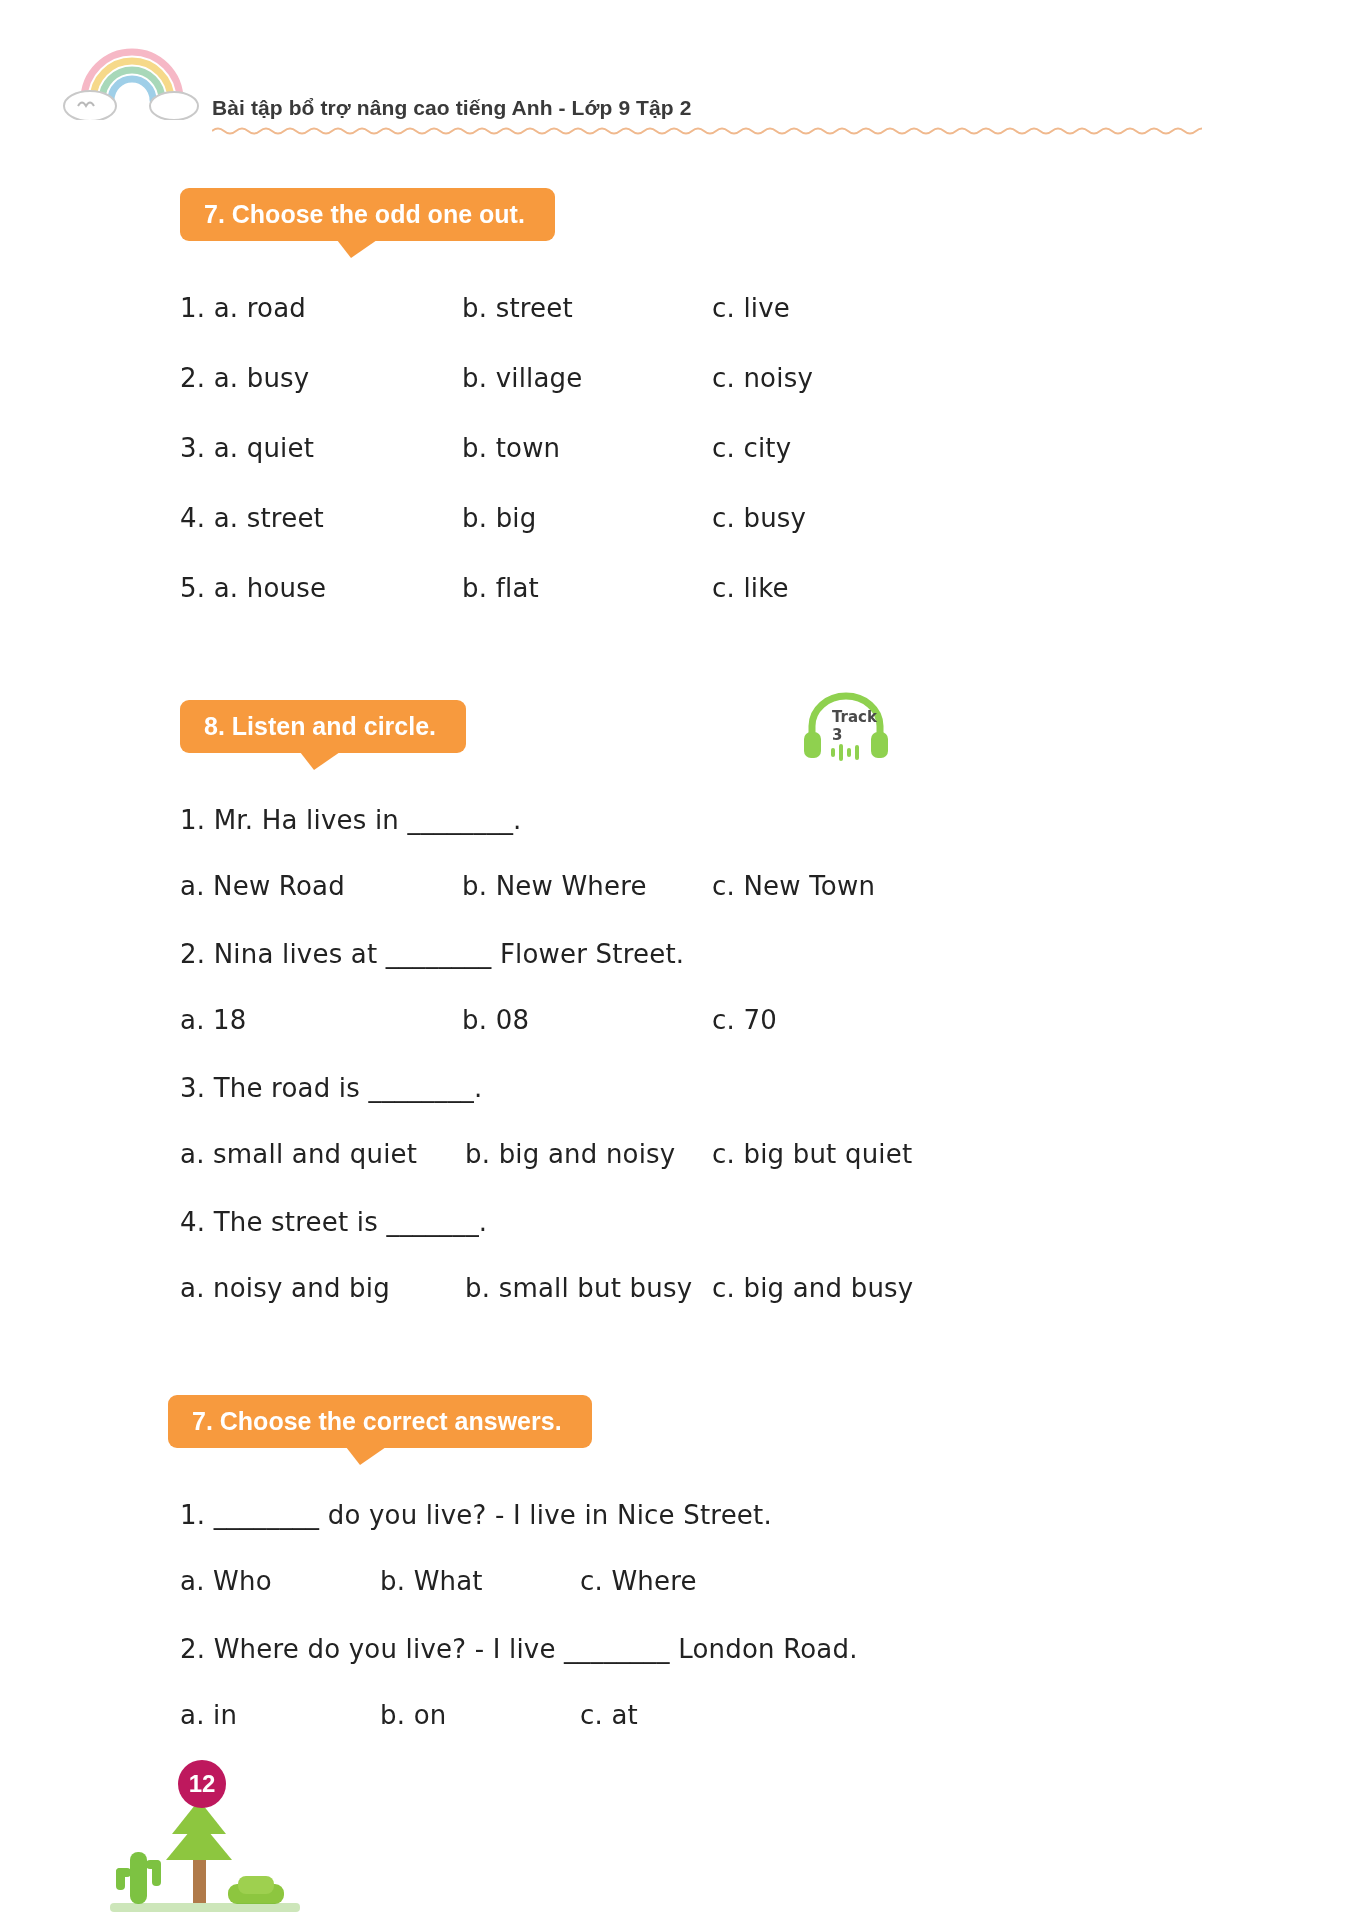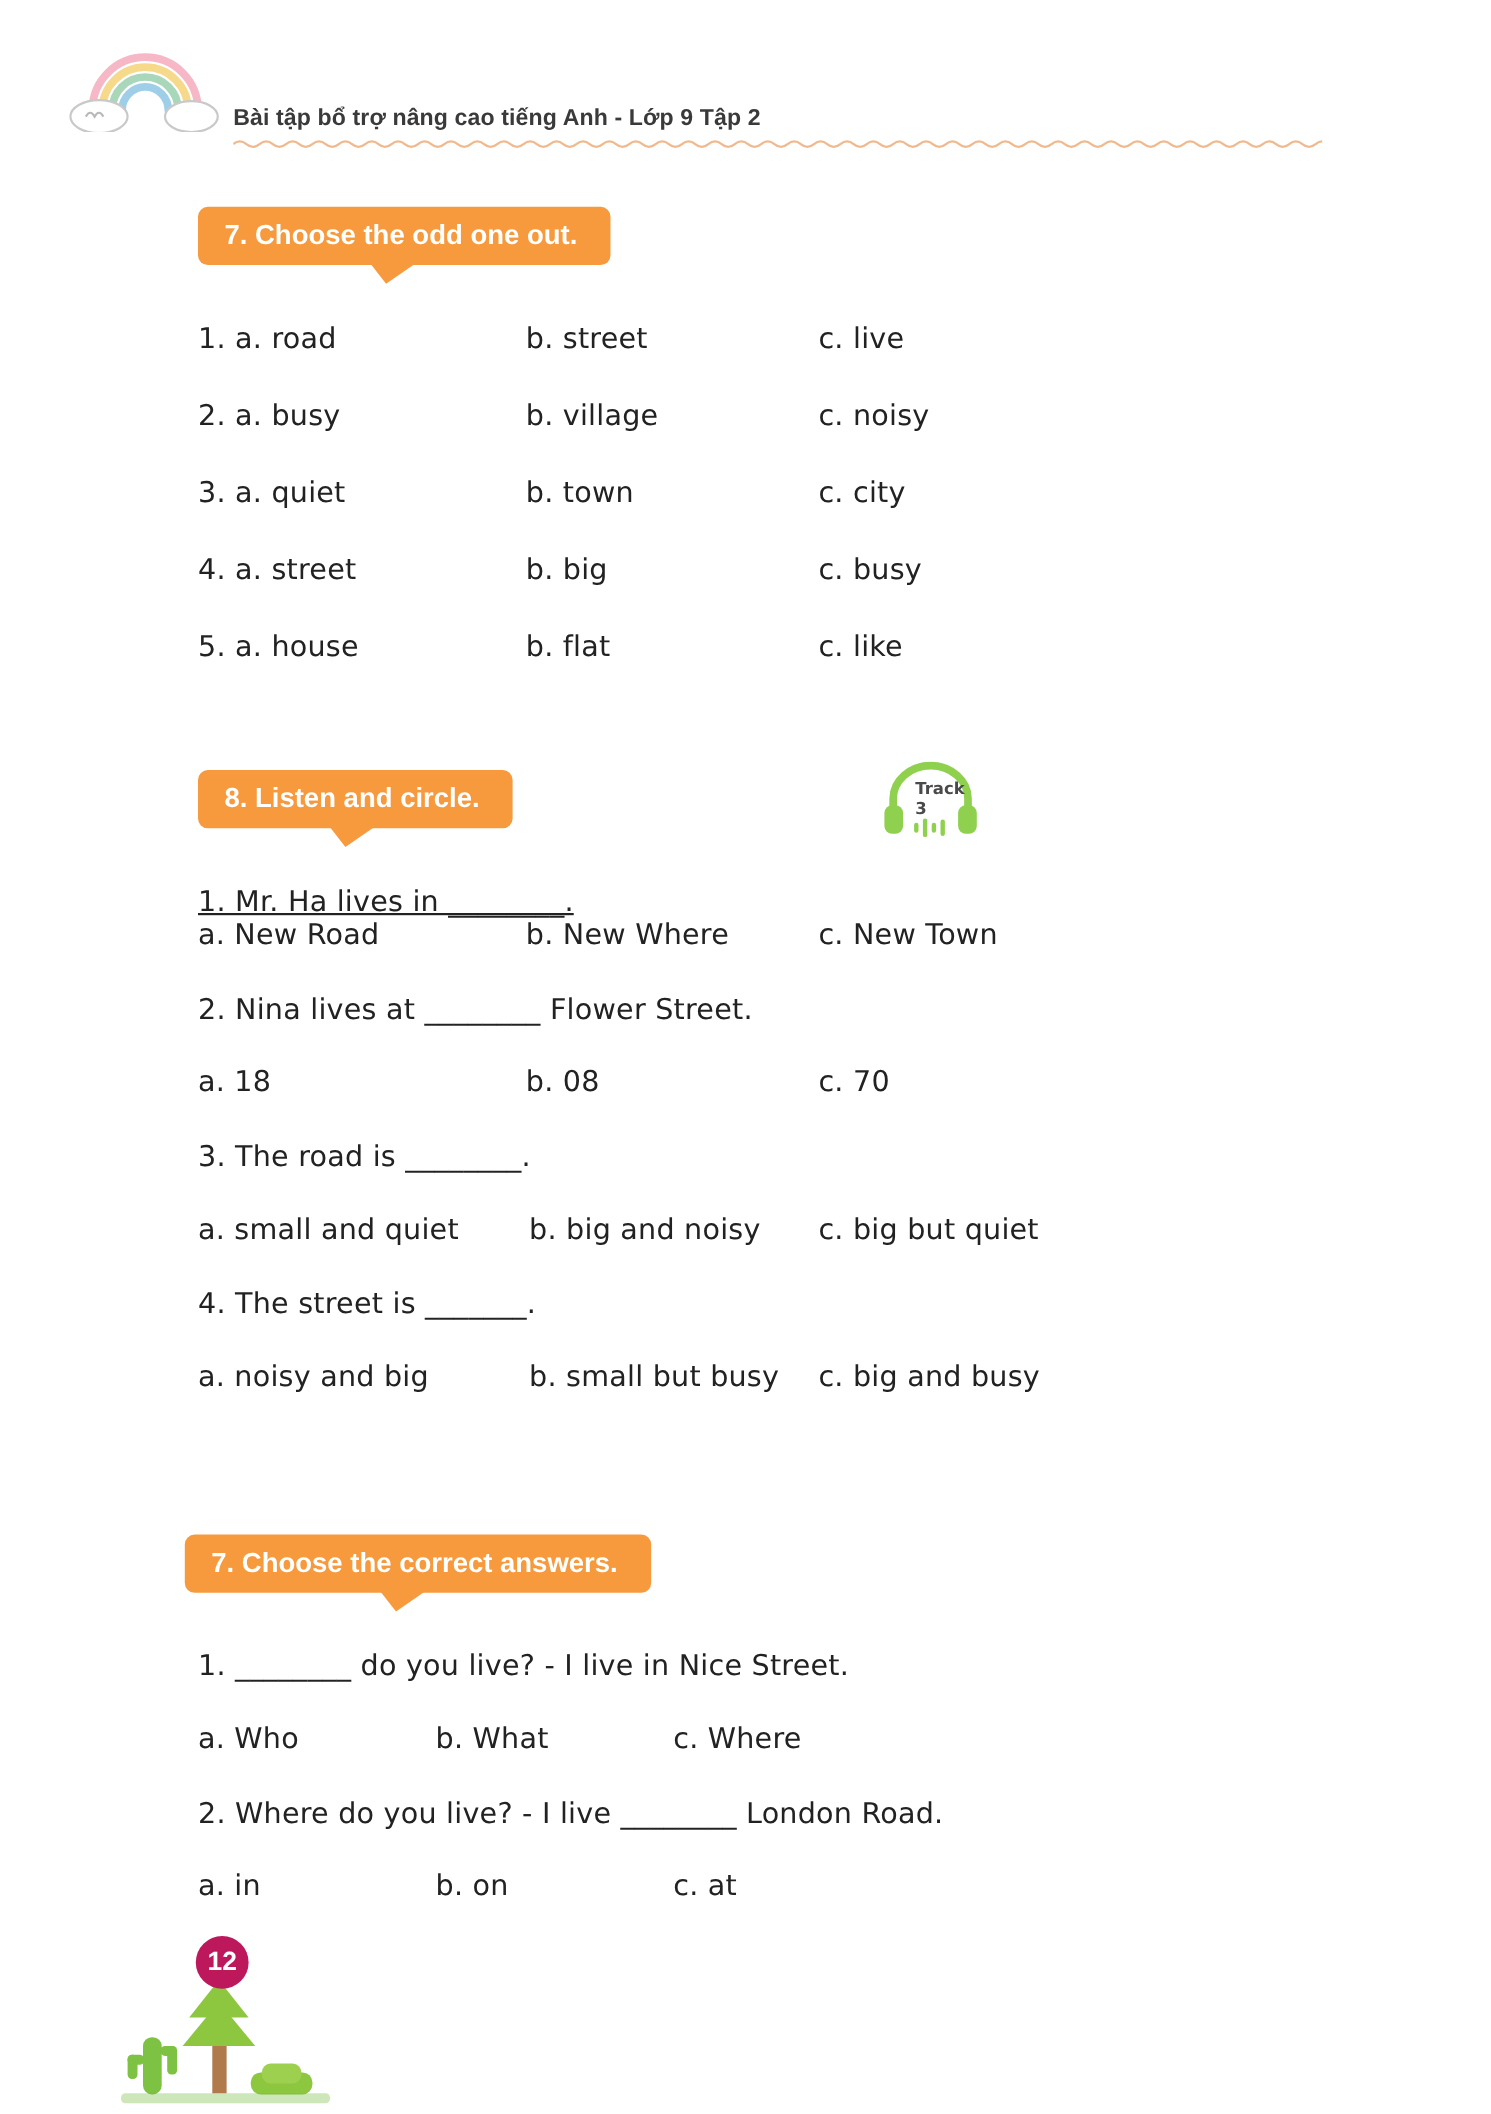--- a/index.html
+++ b/index.html
@@ -73,21 +73,20 @@
   .section { position: absolute; }
 
   
   .qline {
     font-size: 26px;
     color: #222;
     font-family: "DejaVu Sans", sans-serif;
     font-weight: 400;
     white-space: nowrap;
     letter-spacing: .2px;
-    gap: 16px;
   }
   .row {
     display: flex;
     white-space: nowrap;
   }
   .col-a { width: 282px; }
   .col-b { width: 250px; }
   .col-c { }
 
   .stem { margin-bottom: 0; }
@@ -204,21 +203,21 @@
         <rect x="39" y="52" width="4" height="17" rx="2"></rect>
         <rect x="47" y="56" width="4" height="9" rx="2"></rect>
         <rect x="55" y="53" width="4" height="15" rx="2"></rect>
       </g>
     </svg>
     <div class="track-label">Track 3</div>
   </div>
 
   <div style="margin-top:52px;">
 
-    <div class="qline stem" style="text-decoration:underline;">1. Mr. Ha lives in ________.</div>
+    <div class="qline stem" style="margin-bottom:36px;">1. Mr. Ha lives in ________.</div>
     <div class="row qline" style="margin-bottom:38px;">
       <span class="col-a">a. New Road</span>
       <span class="col-b">b. New Where</span>
       <span class="col-c">c. New Town</span>
     </div>
 
     <div class="qline stem" style="margin-bottom:36px;">2. Nina lives at ________ Flower Street.</div>
     <div class="row qline" style="margin-bottom:38px;">
       <span class="col-a">a. 18</span>
       <span class="col-b">b. 08</span>

